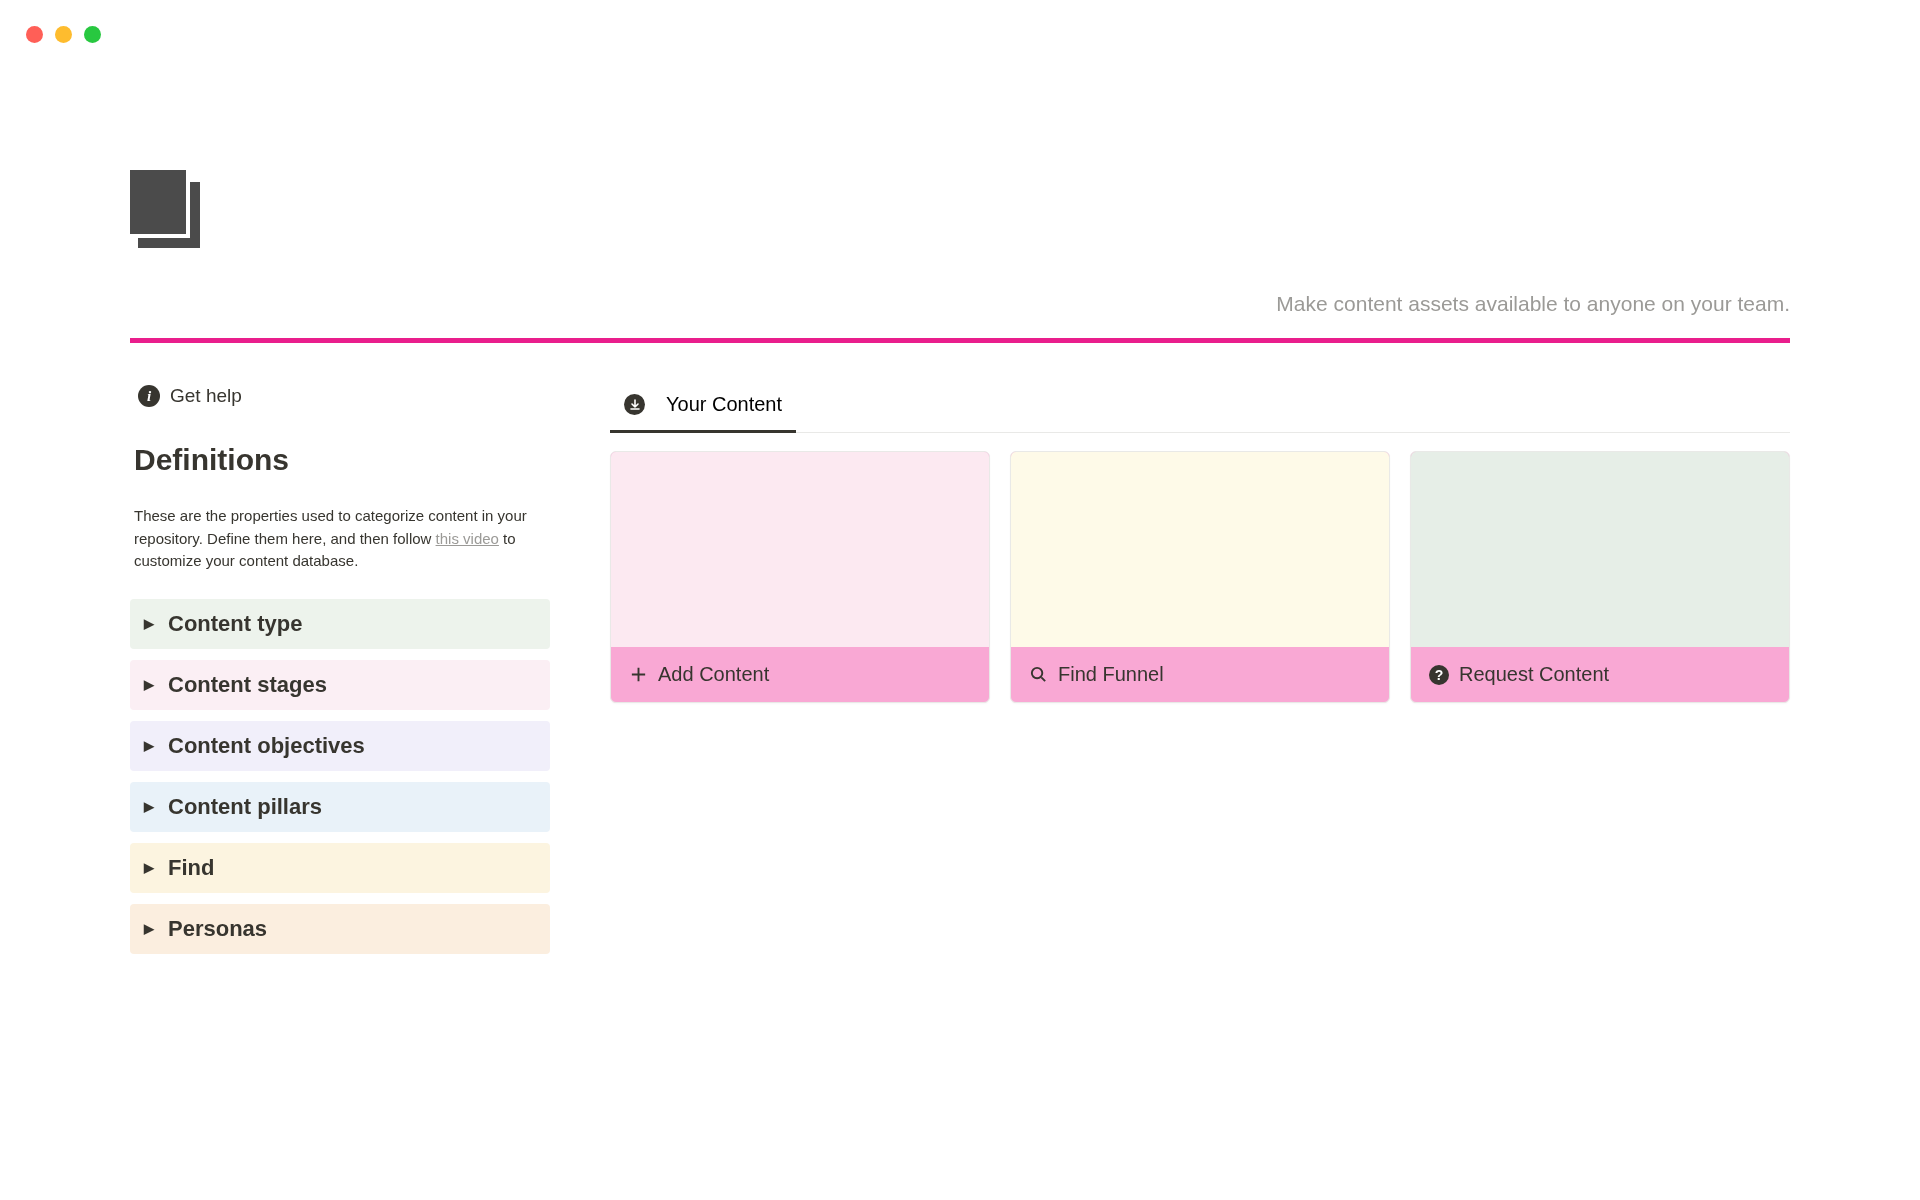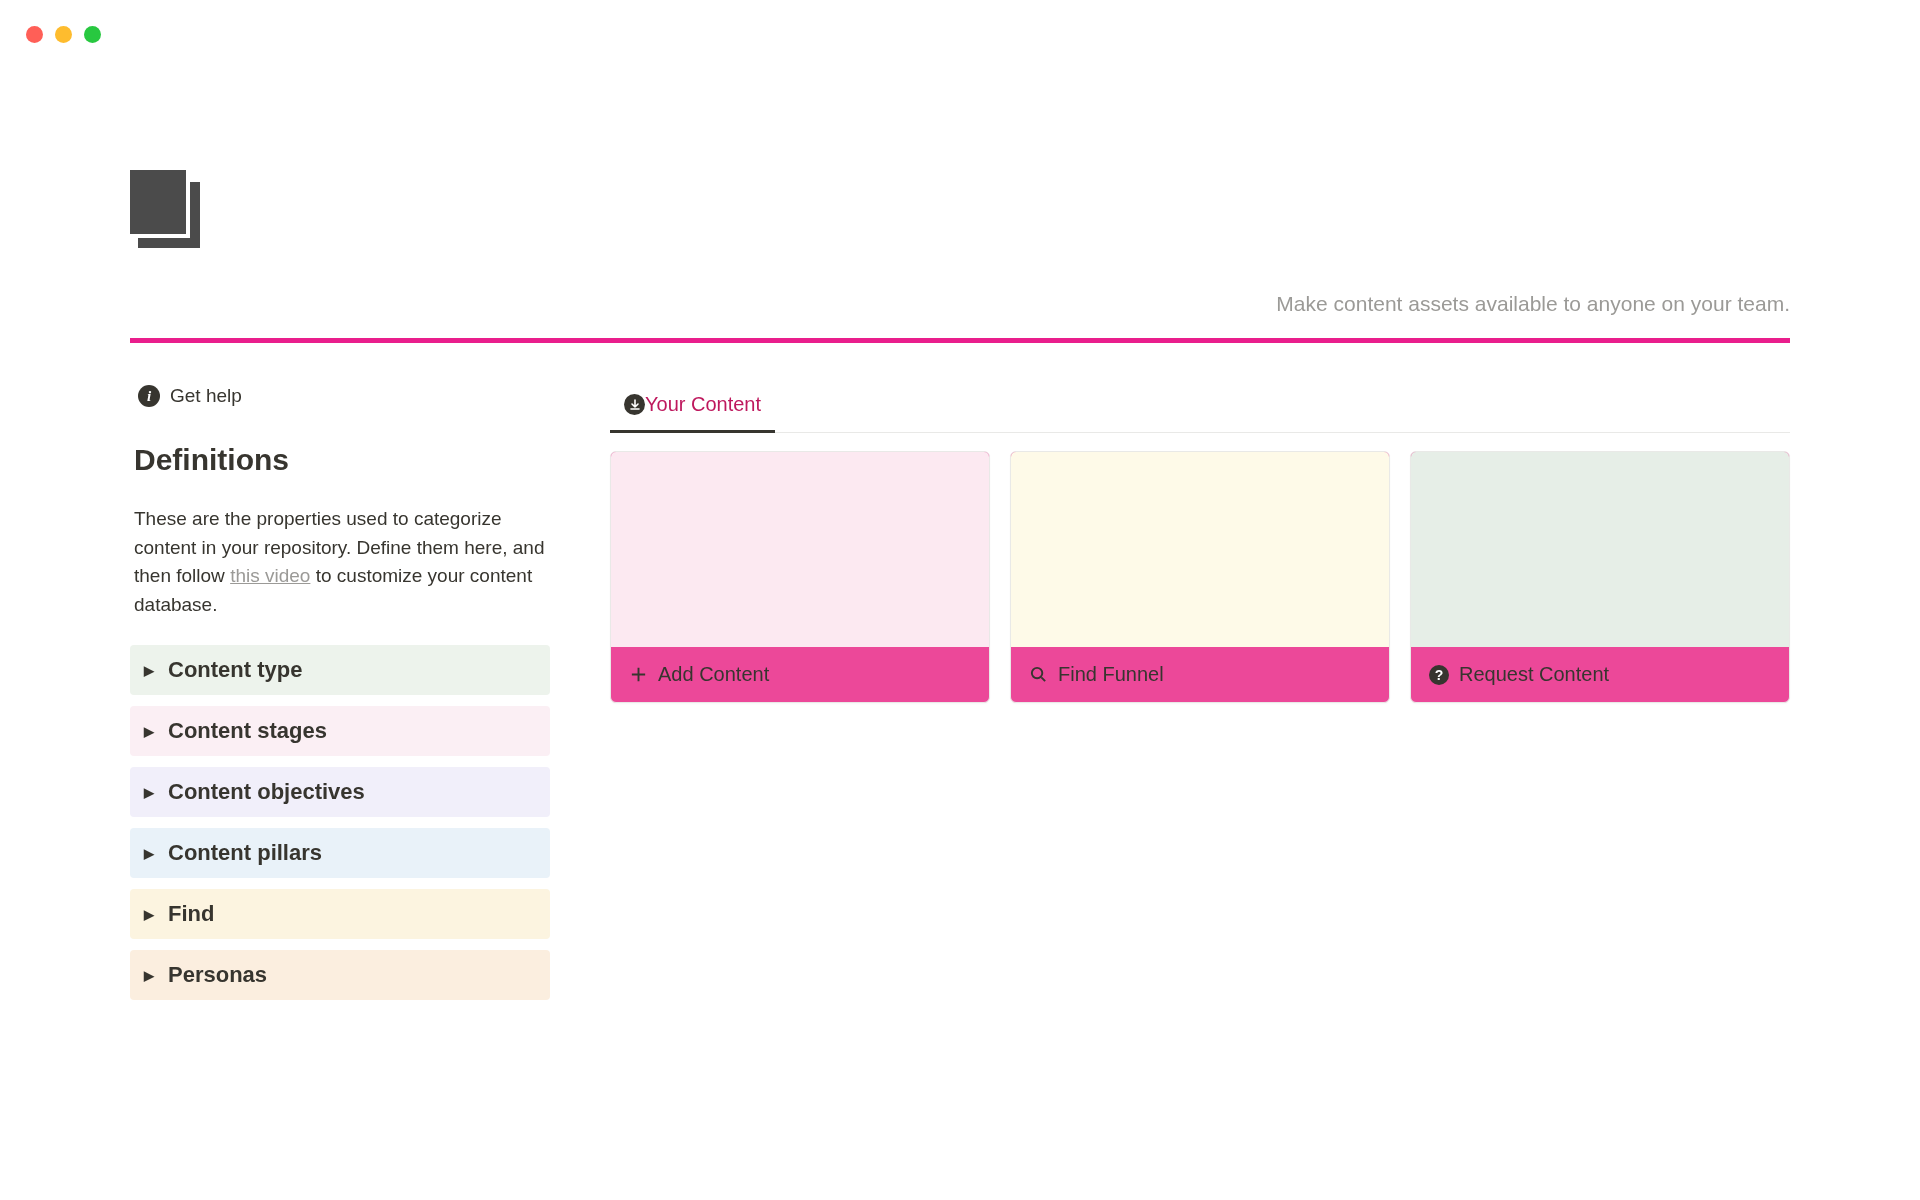--- a/index.html
+++ b/index.html
@@ -105,21 +105,21 @@
 
   .definitions-heading {
     font-size: 30px;
     font-weight: 700;
     color: #37352f;
     margin-bottom: 28px;
     padding-left: 4px;
   }
 
   .definitions-text {
-    font-size: 19px;
+    font-size: 15px;
     line-height: 1.5;
     color: #37352f;
     margin-bottom: 26px;
     padding-left: 4px;
   }
 
   .definitions-text .link {
     text-decoration: underline;
     color: #9b9a97;
     cursor: pointer;
@@ -157,25 +157,25 @@
 
   .tab-bar {
     display: flex;
     border-bottom: 1px solid #e9e9e7;
     margin-bottom: 18px;
   }
 
   .tab {
     display: flex;
     align-items: center;
-    gap: 0;
+    gap: 21px;
     padding: 8px 14px 14px 14px;
     font-size: 20px;
     font-weight: 500;
-    color: #be185d;
+    color: #000000;
     border-bottom: 3px solid #37352f;
     margin-bottom: -1px;
     cursor: pointer;
   }
 
   .download-icon {
     width: 21px;
     height: 21px;
     border-radius: 50%;
     background: #37352f;
@@ -188,21 +188,21 @@
   .cards {
     display: flex;
     gap: 20px;
   }
 
   .card {
     flex: 1;
     border: 1px solid #e9e9e7;
     border-radius: 6px;
     overflow: hidden;
-    background: #ec4899;
+    background: #f9a8d4;
     cursor: pointer;
     box-shadow: 0 1px 2px rgba(0,0,0,0.03);
   }
 
   .card-cover {
     height: 195px;
     width: 100%;
   }
   .cover-pink { background: #fce9f1; }
   .cover-cream { background: #fefae8; }

